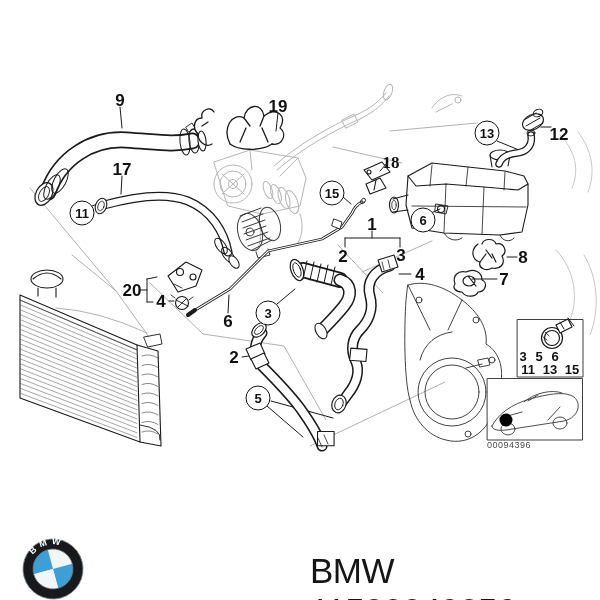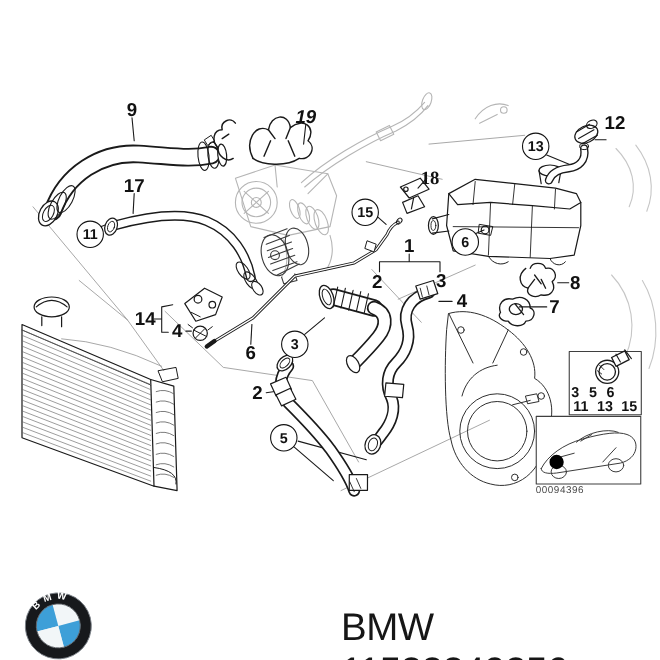--- a/index.html
+++ b/index.html
@@ -255,35 +255,35 @@
       <path d="M524 402 C534 393 552 389 562 393 M528 401 L538 395 M500 418 L522 412 M548 420 L560 407"></path>
       <ellipse cx="508" cy="429" rx="7" ry="6"></ellipse>
       <ellipse cx="560" cy="423" rx="7" ry="6"></ellipse>
     </g>
     <circle cx="506" cy="420" r="6.5" fill="#000"></circle>
   </g>
 </svg>
 
 <div id="callouts">
       <div class="callout plain" style="left: 120px; top: 100px;">9</div>
-      <div class="callout plain" style="left: 278px; top: 106px; font-style: italic;">19</div>
+      <div class="callout plain" style="left: 278px; top: 106px;">19</div>
       <div class="callout plain" style="left: 122px; top: 169px;">17</div>
       <div class="callout circled" style="left: 82px; top: 213px;">11</div>
-      <div class="callout plain" style="left: 559px; top: 112px;">12</div>
+      <div class="callout plain" style="left: 559px; top: 134px;">12</div>
       <div class="callout circled" style="left: 487px; top: 133px;">13</div>
       <div class="callout plain" style="left: 391px; top: 162px; font-family: Liberation Serif, serif;">18</div>
       <div class="callout circled" style="left: 332px; top: 193px;">15</div>
       <div class="callout circled" style="left: 423px; top: 220px;">6</div>
       <div class="callout plain" style="left: 372px; top: 224px;">1</div>
       <div class="callout plain" style="left: 343px; top: 256px;">2</div>
       <div class="callout plain" style="left: 401px; top: 255px;">3</div>
       <div class="callout plain" style="left: 420px; top: 274px;">4</div>
       <div class="callout plain" style="left: 523px; top: 257px;">8</div>
       <div class="callout plain" style="left: 504px; top: 279px;">7</div>
-      <div class="callout plain" style="left: 132px; top: 290px;">14</div>
+      <div class="callout plain" style="left: 132px; top: 290px;">20</div>
       <div class="callout plain" style="left: 161px; top: 301px;">4</div>
       <div class="callout plain" style="left: 228px; top: 321px;">6</div>
       <div class="callout plain" style="left: 234px; top: 357px;">2</div>
       <div class="callout circled" style="left: 268px; top: 313px;">3</div>
       <div class="callout circled" style="left: 258px; top: 398px;">5</div>
       <div class="callout inset" style="left: 523px; top: 356px;">3</div>
       <div class="callout inset" style="left: 539px; top: 356px;">5</div>
       <div class="callout inset" style="left: 555px; top: 356px;">6</div>
       <div class="callout inset" style="left: 528px; top: 369px;">11</div>
       <div class="callout inset" style="left: 550px; top: 369px;">13</div>

